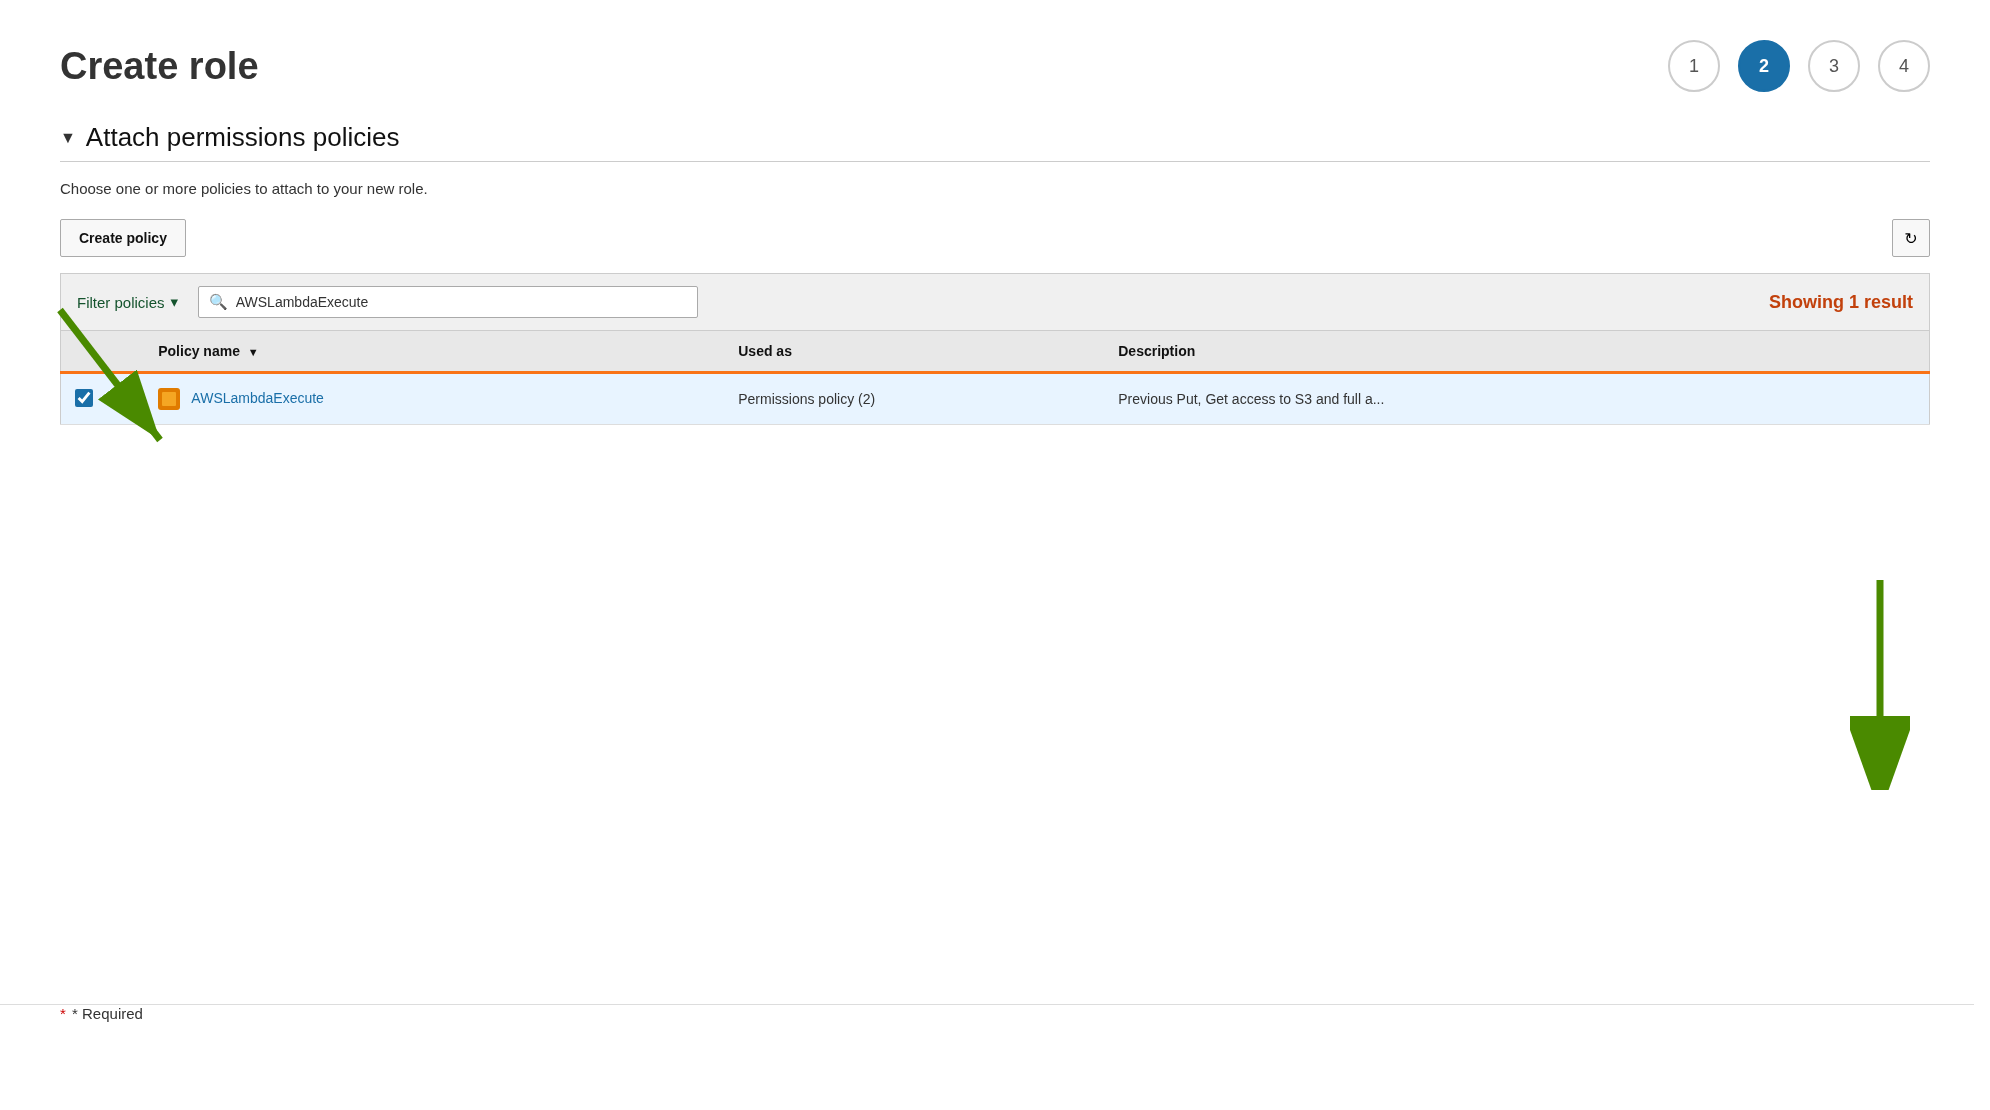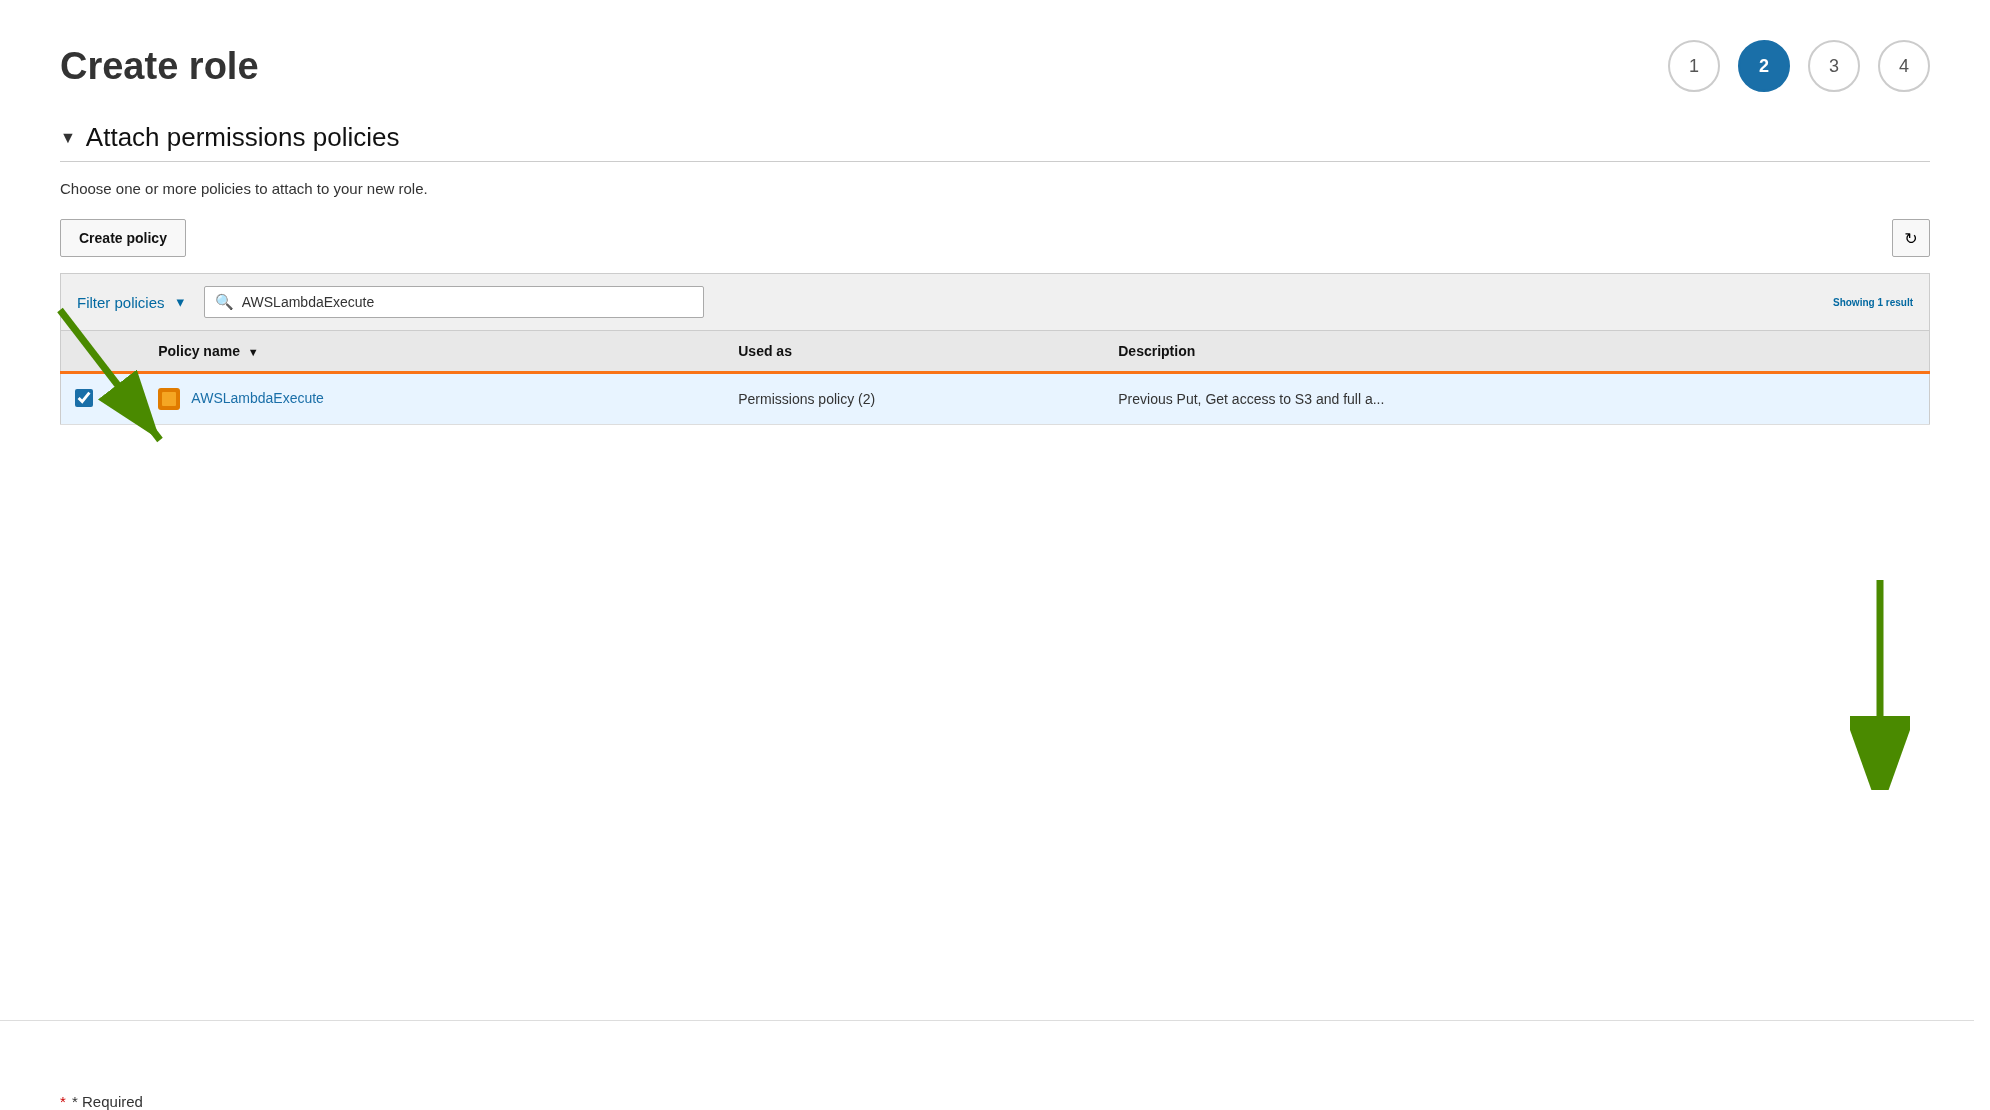--- a/index.html
+++ b/index.html
@@ -128,22 +128,22 @@
       background: #f0f0f0;
       padding: 12px 16px;
       border: 1px solid #ccc;
       border-bottom: none;
       margin-top: 16px;
     }
 
     .filter-policies-btn {
       display: flex;
       align-items: center;
-      gap: 12px;
-      color: #0369a1;
+      gap: 6px;
+      color: #14532d;
       font-size: 15px;
       font-weight: 500;
       cursor: pointer;
       background: none;
       border: none;
       padding: 0;
       margin-right: 20px;
     }
 
     .search-wrapper {
@@ -166,23 +166,23 @@
       border: none;
       outline: none;
       font-size: 14px;
       color: #333;
       width: 100%;
       background: transparent;
     }
 
     .showing-result {
       margin-left: auto;
-      font-size: 10px;
+      font-size: 18px;
       font-weight: 700;
-      color: #0369a1;
+      color: #c2410c;
     }
 
     
     .policy-table {
       width: 100%;
       border-collapse: collapse;
       border: 1px solid #ccc;
     }
 
     .policy-table thead tr {
@@ -286,25 +286,25 @@
       cursor: pointer;
       accent-color: #1a6fa8;
     }
 
     
     .footer {
       position: fixed;
       bottom: 0;
       left: 0;
       right: 16px;
-      height: 90px;
+      height: 106px;
       background: #fff;
       border-top: 1px solid #ddd;
       display: flex;
-      align-items: flex-end;
+      align-items: flex-start;
       padding: 0 60px;
     }
 
     .required-label {
       font-size: 15px;
       color: #333;
     }
 
     .required-star {
       color: #cc0000;

